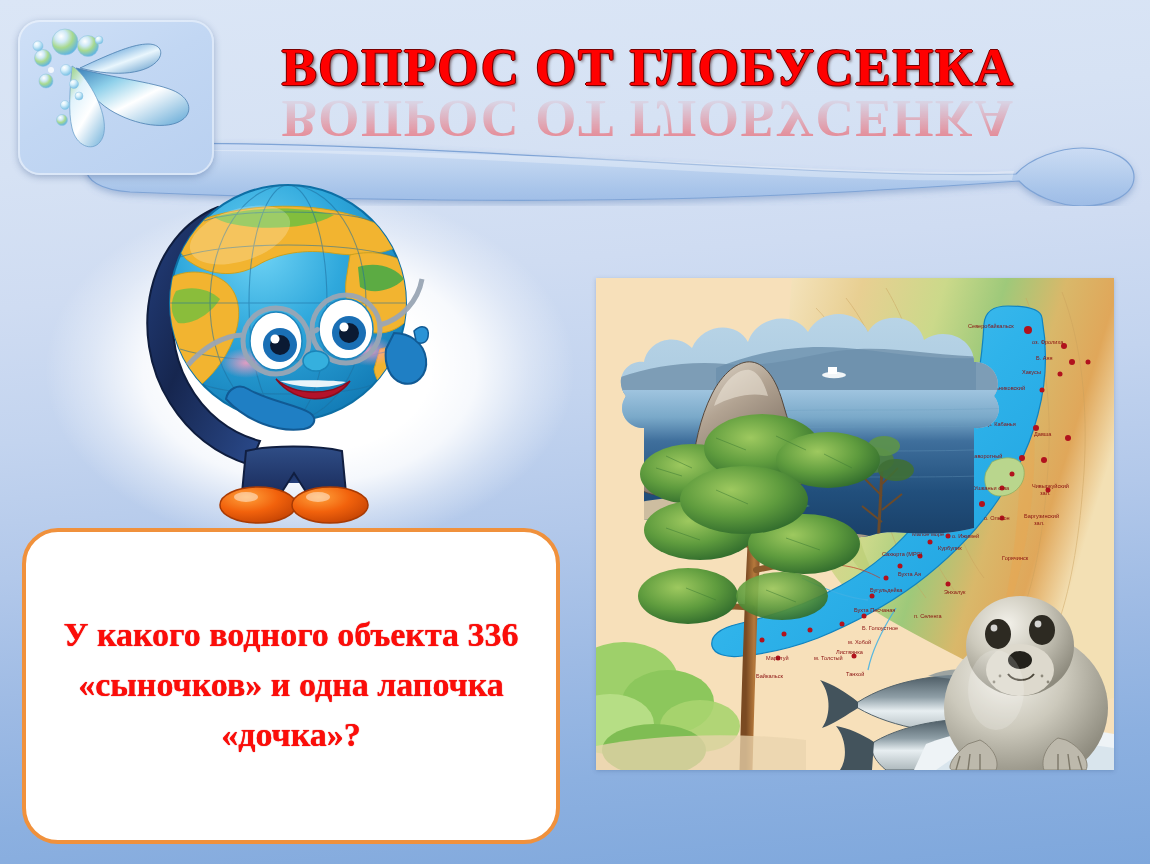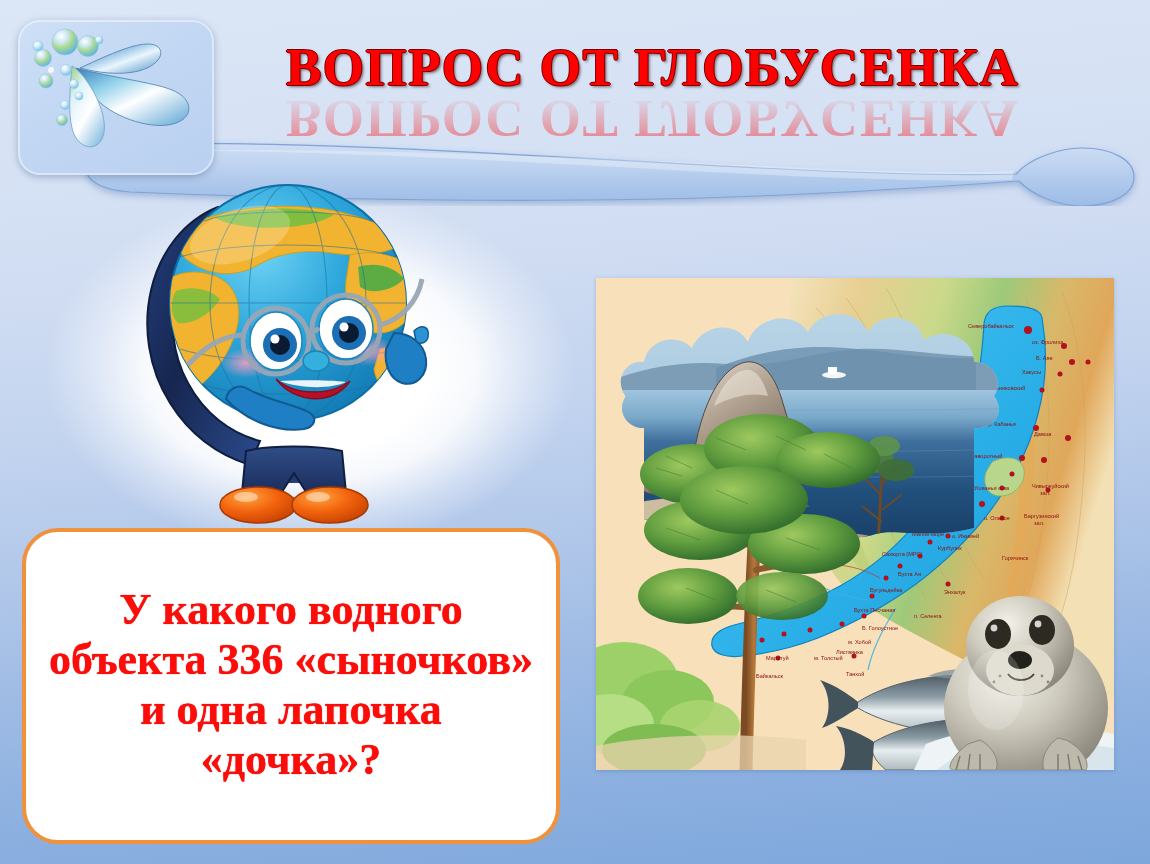--- a/index.html
+++ b/index.html
@@ -43,22 +43,22 @@
     position:absolute;left:18px;top:20px;width:196px;height:155px;
     border-radius:22px;
     background:linear-gradient(150deg,#cfe0f7 0%,#c2d7f3 45%,#b9d0f0 100%);
     box-shadow:0 2px 7px rgba(60,90,140,.38), inset 0 0 0 2px rgba(255,255,255,.45);
     overflow:hidden;
   }
   .logo-tile svg{display:block;}
 
   
   .title-block{
-    position:absolute;left:286px;top:38px;width:760px;height:104px;
-    text-align:left;pointer-events:none;
+    position:absolute;left:268px;top:38px;width:760px;height:104px;
+    text-align:center;pointer-events:none;
   }
   .title-main{
     font-family:"Liberation Serif", serif;
     font-size:53px;font-weight:bold;letter-spacing:1.5px;
     color:#ff0000;line-height:58px;white-space:nowrap;
     text-shadow:
       1px 0 0 #7a0000, -1px 0 0 #7a0000, 0 1px 0 #7a0000, 0 -1px 0 #7a0000,
       2px 2px 3px rgba(40,0,0,.55);
   }
   .title-refl{
@@ -81,21 +81,21 @@
     position:absolute;left:22px;top:528px;width:538px;height:316px;
     background:#ffffff;
     border:4px solid #f0913c;
     border-radius:36px;
     box-sizing:border-box;
     display:flex;align-items:center;justify-content:center;
     padding:8px 22px 10px 22px;
   }
   .question-text{
     font-family:"Liberation Serif", serif;
-    font-size:44px;font-weight:bold;line-height:50px;
+    font-size:34px;font-weight:bold;line-height:50px;
     color:#fc0d09;text-align:center;
     text-shadow:0 0 1px #d20000;
   }
 
   
   .collage{
     position:absolute;left:596px;top:278px;width:518px;height:492px;
     background:#f7e0ba;
     overflow:hidden;
     box-shadow:0 1px 4px rgba(40,70,120,.25);

